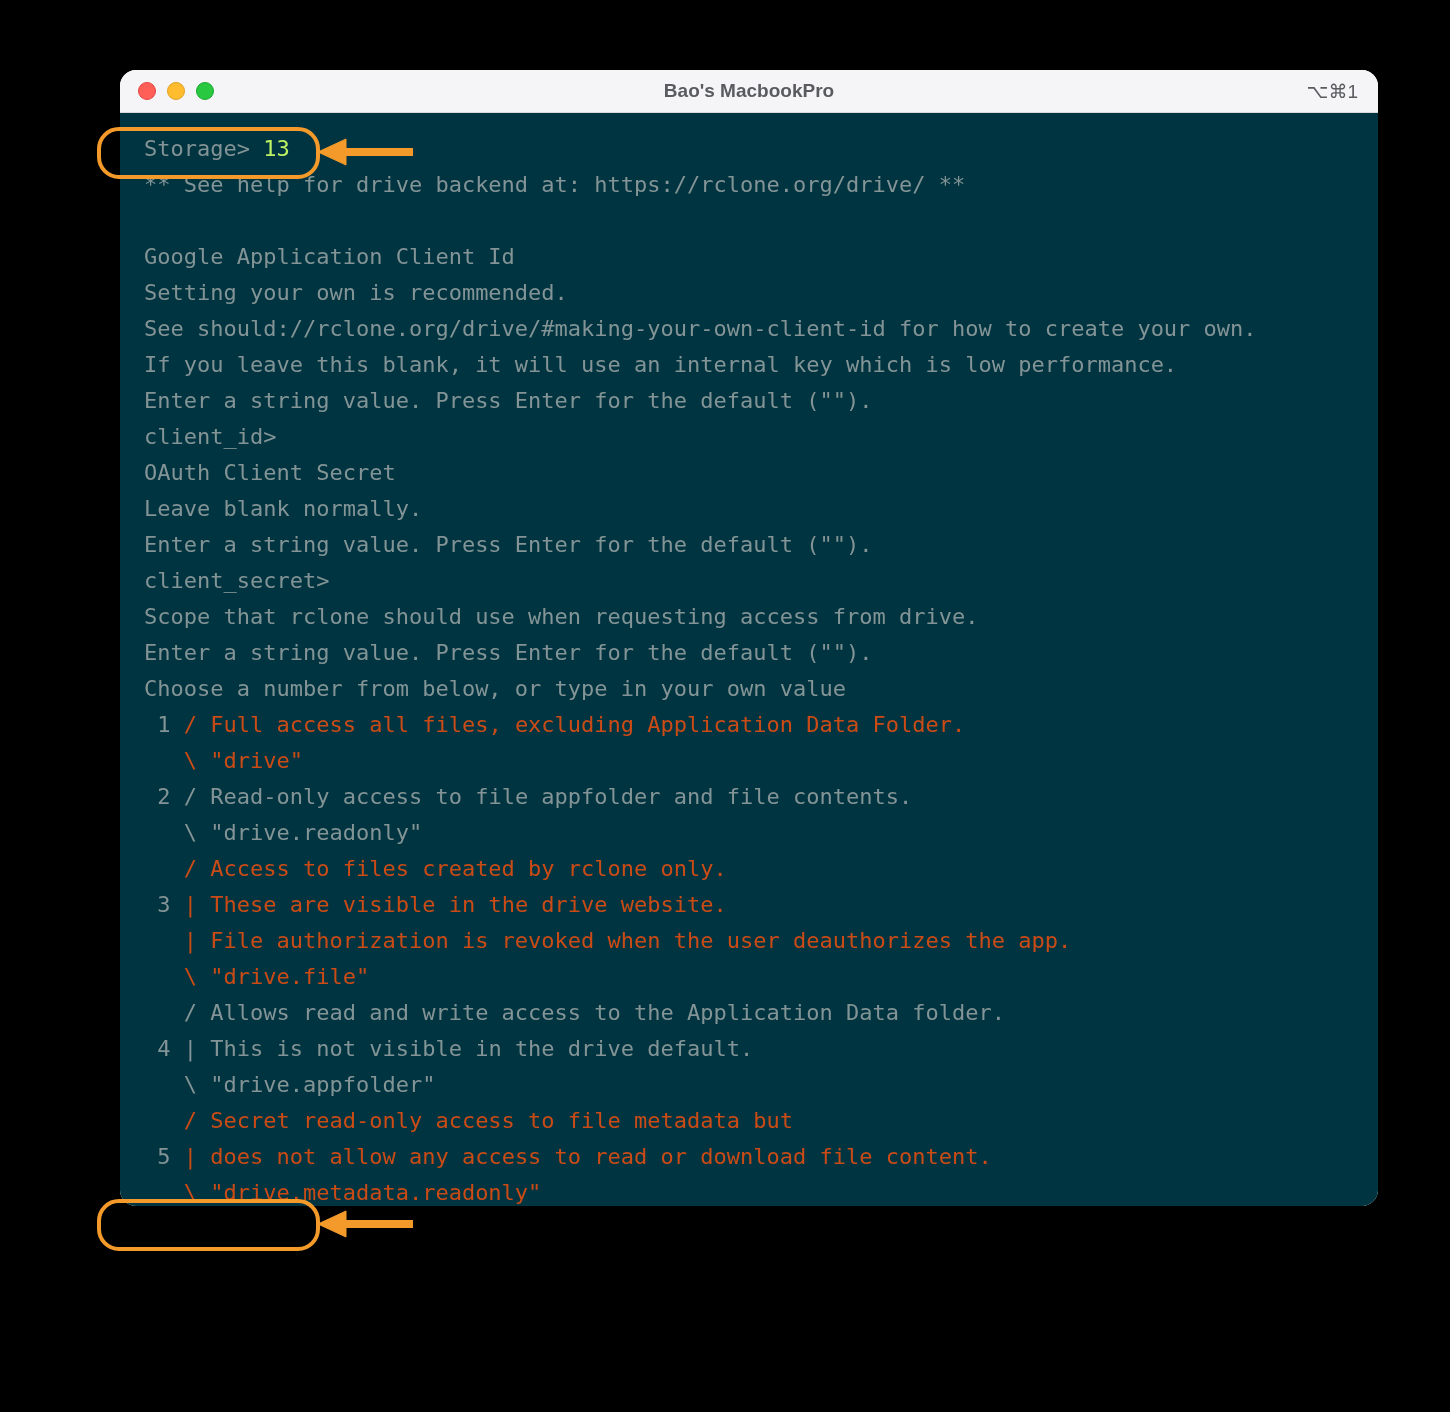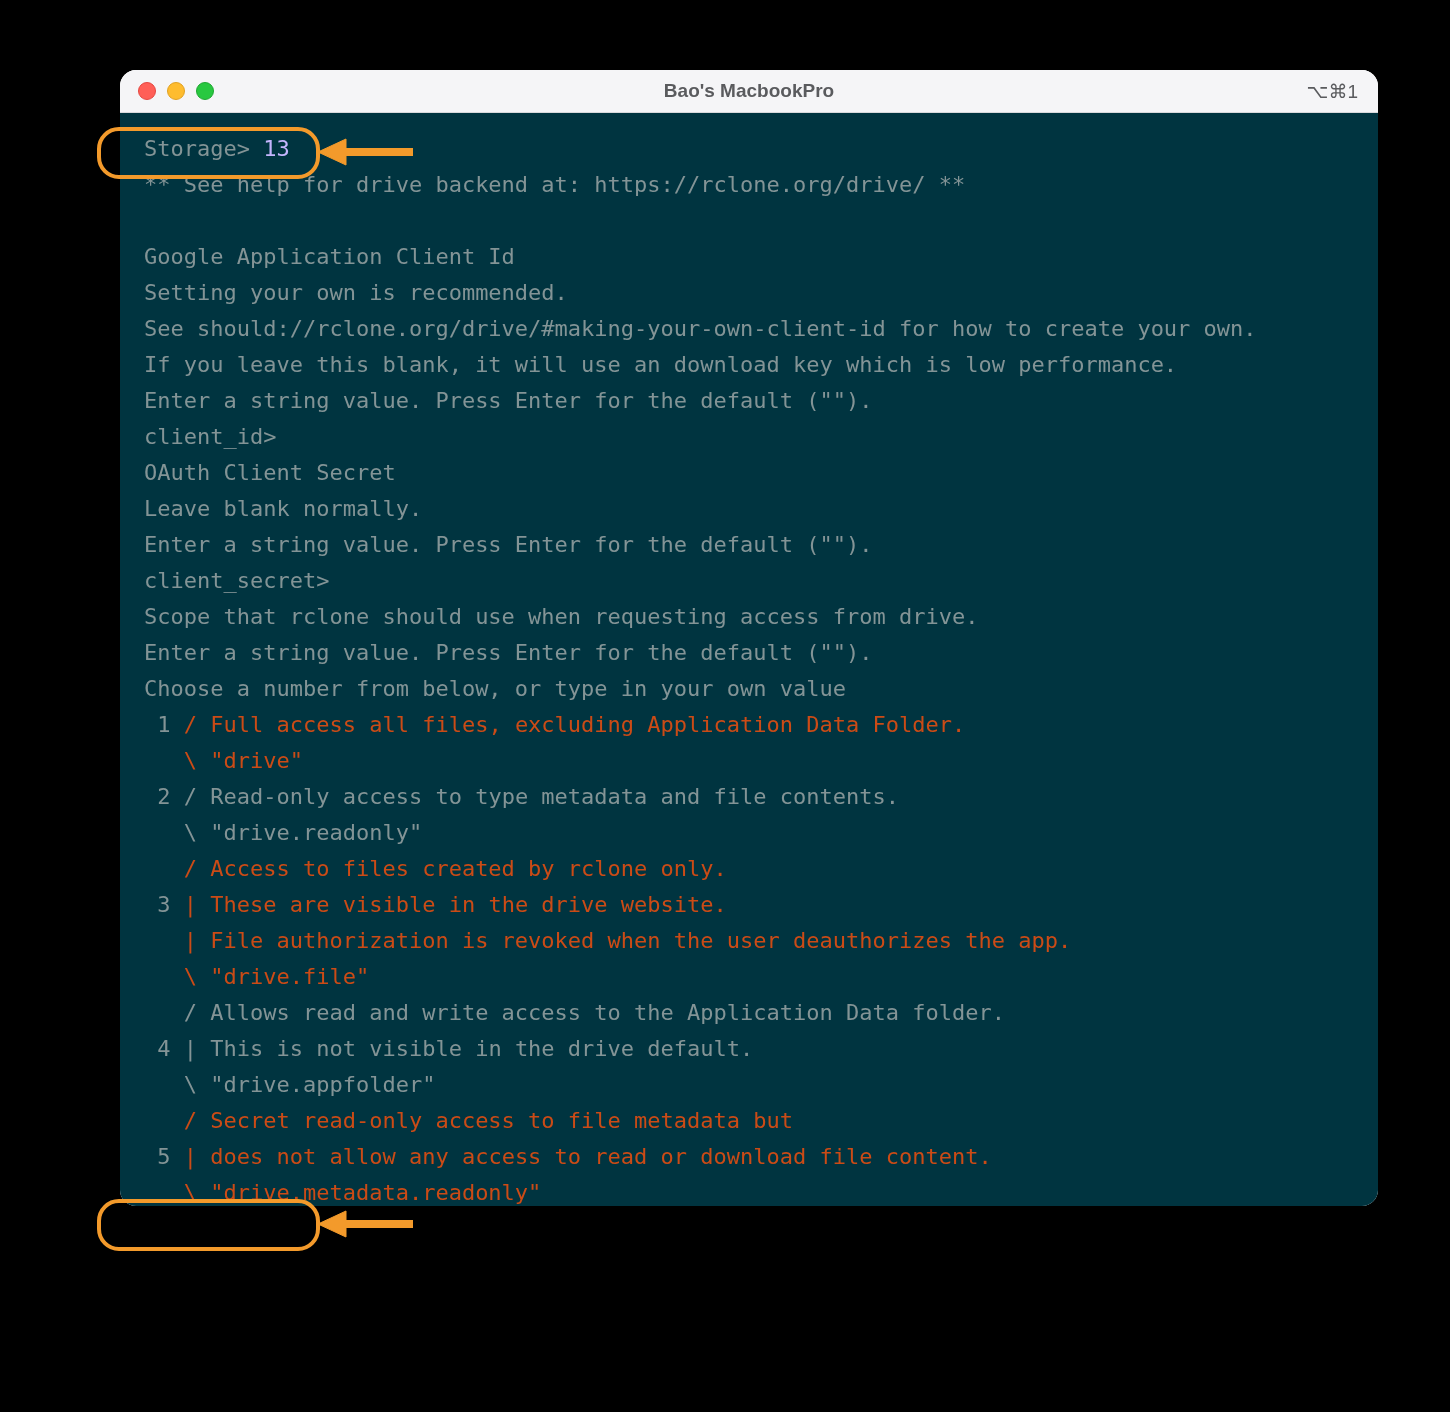--- a/index.html
+++ b/index.html
@@ -68,21 +68,21 @@
     background: #003440;
     padding: 18px 24px 18px 24px;
     font-size: 22px;
     line-height: 36px;
     color: #839496;
     white-space: pre;
     position: relative;
     overflow: hidden;
   }
   .orange   { color:#cb4b16; }
-  .cyan     { color:#c4b5fd; }
+  .cyan     { color:#bef264; }
   .annot {
     position: absolute;
     pointer-events: none;
   }
   .circle {
     border: 4px solid #f39a2b;
     border-radius: 22px;
   }
   .arrow {
     stroke: #f39a2b;
@@ -116,33 +116,33 @@
     <div class="title">Bao's MacbookPro</div>
     <div class="hotkey">⌥⌘1</div>
   </div>
 
   <div class="term"><span>Storage&gt;</span><span class="cyan"> 13</span>
 <span>** See help for drive backend at: https://rclone.org/drive/ **</span>
 
 <span>Google Application Client Id</span>
 <span>Setting your own is recommended.</span>
 <span>See should://rclone.org/drive/#making-your-own-client-id for how to create your own.</span>
-<span>If you leave this blank, it will use an download key which is low performance.</span>
+<span>If you leave this blank, it will use an internal key which is low performance.</span>
 <span>Enter a string value. Press Enter for the default ("").</span>
 <span>client_id&gt;</span>
 <span>OAuth Client Secret</span>
 <span>Leave blank normally.</span>
 <span>Enter a string value. Press Enter for the default ("").</span>
 <span>client_secret&gt;</span>
 <span>Scope that rclone should use when requesting access from drive.</span>
 <span>Enter a string value. Press Enter for the default ("").</span>
 <span>Choose a number from below, or type in your own value</span>
 <span> 1 </span><span class="orange">/ Full access all files, excluding Application Data Folder.</span>
 <span class="orange">   \ "drive"</span>
-<span> 2 </span><span>/ Read-only access to type metadata and file contents.</span>
+<span> 2 </span><span>/ Read-only access to file appfolder and file contents.</span>
 <span>   \ "drive.readonly"</span>
 <span class="orange">   / Access to files created by rclone only.</span>
 <span> 3 </span><span class="orange">| These are visible in the drive website.</span>
 <span class="orange">   | File authorization is revoked when the user deauthorizes the app.</span>
 <span class="orange">   \ "drive.file"</span>
 <span>   / Allows read and write access to the Application Data folder.</span>
 <span> 4 </span><span>| This is not visible in the drive default.</span>
 <span>   \ "drive.appfolder"</span>
 <span class="orange">   / Secret read-only access to file metadata but</span>
 <span> 5 </span><span class="orange">| does not allow any access to read or download file content.</span>

